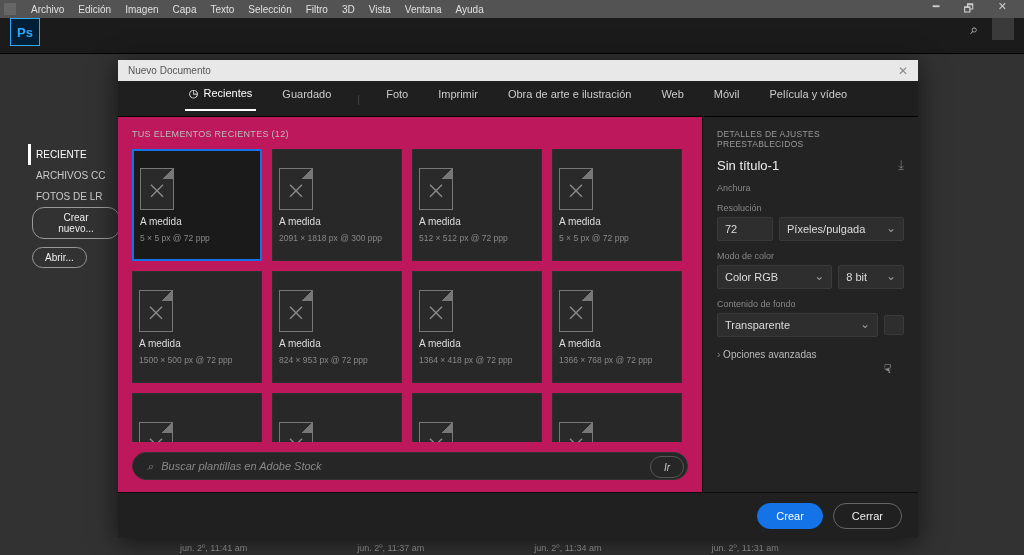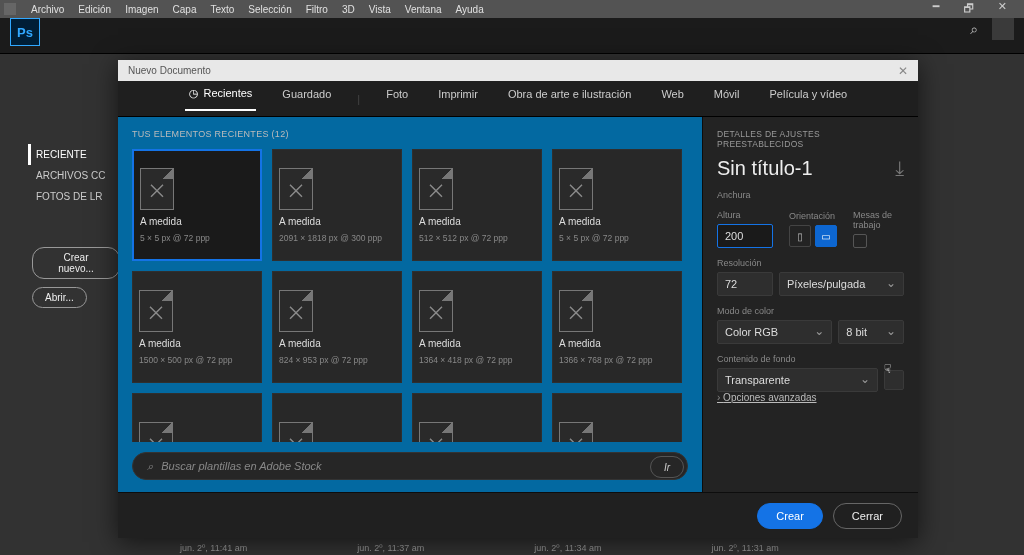--- a/index.html
+++ b/index.html
@@ -15,28 +15,28 @@
 .toolbar { height: 36px; background: #1b1b1b; display: flex; align-items: flex-start; padding: 0 10px; border-bottom: 1px solid #000; }
 .ps-badge { width: 30px; height: 28px; background: #001e36; color: #31a8ff; border: 1px solid #31a8ff; display: flex; align-items: center; justify-content: center; font-weight: bold; font-size: 13px; }
 .toolbar-right { margin-left: auto; display: flex; align-items: center; gap: 14px; }
 .toolbar-right .square { width: 22px; height: 22px; background: #3a3a3a; }
 .search-small { color: #bbb; font-size: 14px; }
 
 
 .leftside { position: absolute; left: 0; top: 54px; width: 120px; padding: 90px 0 0 36px; color: #ccc; font-size: 10px; }
 .leftside .item { padding: 5px 0; }
 .leftside .item.active { color: #fff; border-left: 3px solid #fff; margin-left: -8px; padding-left: 5px; font-weight: 400; }
-.leftside .btns { margin-top: 40px; margin-left: -4px; }
+.leftside .btns { margin-left: -4px; }
 .leftside button { display: block; border: 1px solid #999; background: transparent; color: #eee; border-radius: 12px; padding: 4px 12px; font-size: 10px; margin-bottom: 8px; }
 
 
 .timestamps { position: absolute; bottom: 2px; left: 180px; display: flex; gap: 110px; color: #999; font-size: 9px; }
 
 
-.dialog { position: absolute; left: 118px; top: 60px; width: 800px; height: 478px; background: #0369a1; box-shadow: 0 4px 24px rgba(0,0,0,.6); display: flex; flex-direction: column; }
+.dialog { position: absolute; left: 118px; top: 60px; width: 800px; height: 478px; background: #be185d; box-shadow: 0 4px 24px rgba(0,0,0,.6); display: flex; flex-direction: column; }
 .dlg-title { height: 21px; background: #e8e8e8; color: #555; font-size: 10px; display: flex; align-items: center; padding: 0 10px; }
 .dlg-title .close { margin-left: auto; color: #888; font-size: 12px; cursor: pointer; }
 
 .dlg-tabs { height: 36px; background: #1f1f1f; display: flex; align-items: center; justify-content: center; gap: 22px; border-bottom: 1px solid #000; font-size: 11px; color: #ccc; }
 .dlg-tabs .tab { padding: 0 4px 9px 4px; display: flex; align-items: center; gap: 5px; }
 .dlg-tabs .tab.active { border-bottom: 2px solid #fff; color: #fff; }
 .dlg-tabs .sep { color: #444; }
 
 .dlg-body { flex: 1; display: flex; overflow: hidden; }
 
@@ -58,33 +58,33 @@
 .preset-grid::-webkit-scrollbar-thumb { background: #3a3a3a; border-radius: 4px; }
 
 
 .presets-footer { margin-top: 10px; display: flex; align-items: center; gap: 10px; }
 .stock-search { flex: 1; height: 28px; background: #262626; border: 1px solid #333; border-radius: 14px; display: flex; align-items: center; padding: 0 80px 0 14px; color: #888; font-style: italic; font-size: 11px; position: relative; }
 .stock-search .go { position: absolute; right: 3px; top: 3px; height: 22px; width: 34px; border-radius: 11px; border: 1px solid #555; display: flex; align-items: center; justify-content: center; color: #ccc; font-size: 10px; }
 
 
 .details { width: 216px; border-left: 1px solid #0d0d0d; background: #232323; padding: 12px 14px; font-size: 10px; color: #aaa; overflow: hidden; }
 .details .hdr { font-size: 8.5px; letter-spacing: .3px; color: #999; margin-bottom: 8px; }
-.details .docname { font-size: 20px; color: #eee; display: flex; align-items: center; }
+.details .docname { font-size: 13px; color: #eee; display: flex; align-items: center; }
 .details .docname .dl { margin-left: auto; color: #777; }
 .details .lbl { font-size: 9px; color: #888; margin-top: 10px; margin-bottom: 4px; }
 .row { display: flex; gap: 6px; align-items: center; }
 .inp { background: #2e2e2e; border: 1px solid #3a3a3a; color: #ddd; height: 24px; padding: 0 7px; font-size: 11px; border-radius: 2px; }
 .inp.sel { background: #1a1a1a; border: 1px solid #1473e6; }
 .sel-box { flex: 1; background: #2e2e2e; border: 1px solid #3a3a3a; height: 24px; display: flex; align-items: center; padding: 0 7px; font-size: 11px; color: #ddd; border-radius: 2px; position: relative; }
 .sel-box::after { content: "⌄"; position: absolute; right: 7px; color: #999; font-size: 12px; top: 3px; }
 .orient { display: flex; gap: 4px; }
 .orient .ob { width: 22px; height: 22px; border: 1px solid #444; display: flex; align-items: center; justify-content: center; border-radius: 2px; color: #bbb; }
 .orient .ob.active { background: #0d66d0; border-color: #0d66d0; color: #fff; }
 .chk { width: 14px; height: 14px; border: 1px solid #555; border-radius: 2px; }
-.adv { font-size: 10px; color: #bbb; text-decoration: underline; }
+.adv { margin-top: 12px; font-size: 10px; color: #bbb; }
 .adv::before { content: "› "; color: #888; }
 
 
 .dlg-footer { height: 46px; display: flex; align-items: center; justify-content: flex-end; gap: 10px; padding: 0 16px; border-top: 1px solid #0d0d0d; background: #202020; }
 .foot-left { flex: 1; }
 .btn { height: 26px; padding: 0 18px; border-radius: 13px; font-size: 11px; display: flex; align-items: center; border: 1px solid #666; background: transparent; color: #eee; cursor: pointer; }
 .btn.primary { background: #1473e6; border-color: #1473e6; color: #fff; }
 
 
 .cursor-ind { position: absolute; left: 884px; top: 362px; font-size: 12px; color: #fff; pointer-events: none; }
@@ -283,37 +283,20 @@
 
     <div class="details">
       <div class="hdr">DETALLES DE AJUSTES PREESTABLECIDOS</div>
       <div class="docname">
         <span>Sin título-1</span>
         <span class="dl">⤓</span>
       </div>
 
       <div class="lbl">Anchura</div>
 
-      <div class="row" style="gap:16px;margin-top:10px">
-        <div style="flex:0 0 56px">
-          <div class="lbl" style="margin-top:0">Altura</div>
-          <input class="inp sel" style="width: 56px;" value="200">
-        </div>
-        <div>
-          <div class="lbl" style="margin-top:0">Orientación</div>
-          <div class="orient">
-            <div class="ob">▯</div>
-            <div class="ob active">▭</div>
-          </div>
-        </div>
-        <div>
-          <div class="lbl" style="margin-top:0">Mesas de trabajo</div>
-          <div class="chk"></div>
-        </div>
-      </div>
 
       <div class="lbl">Resolución</div>
       <div class="row">
         <input class="inp" style="width: 56px;" value="72">
         <div class="sel-box">Píxeles/pulgada</div>
       </div>
 
       <div class="lbl">Modo de color</div>
       <div class="row">
         <div class="sel-box" style="flex:1.4">Color RGB</div>

